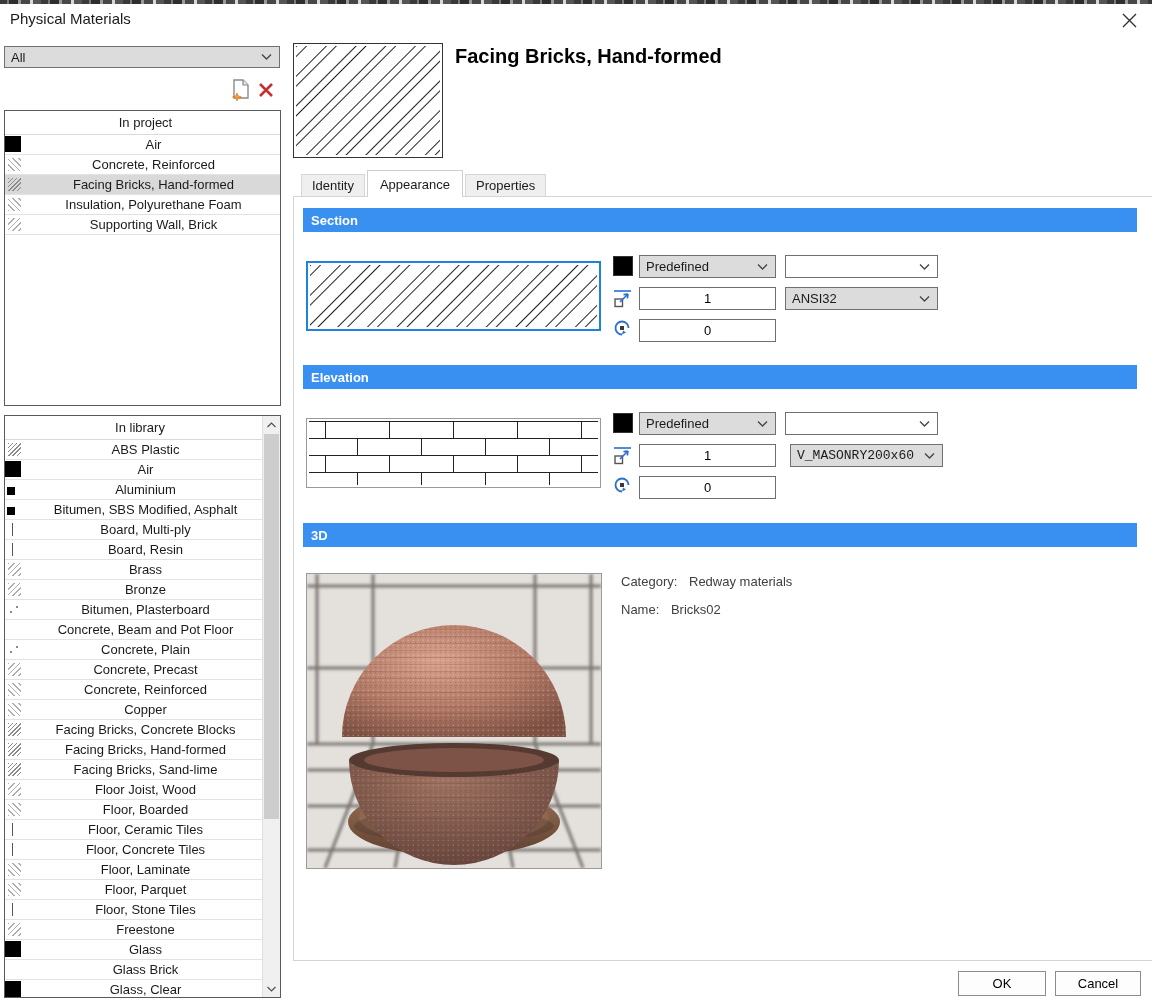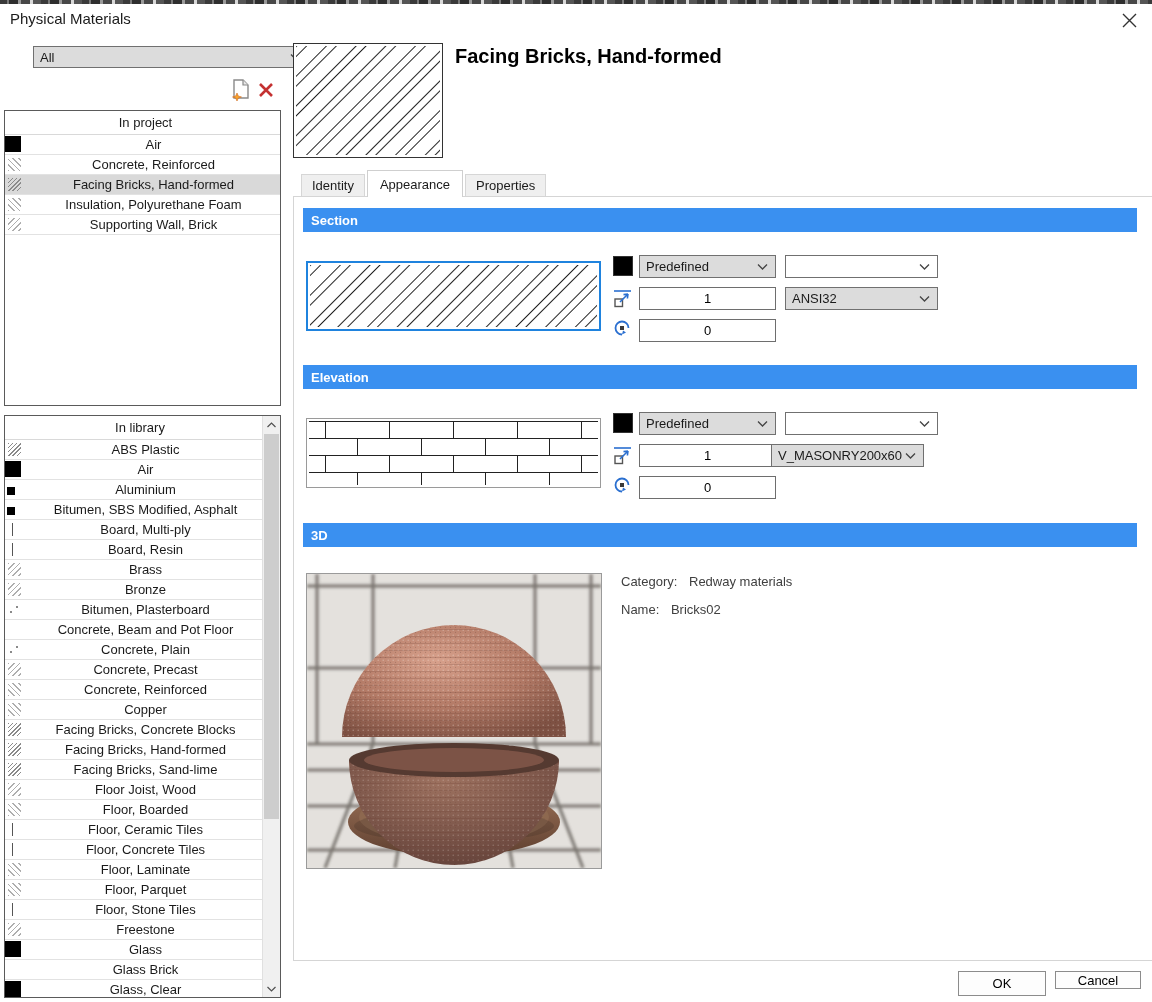--- a/index.html
+++ b/index.html
@@ -87,21 +87,21 @@
 <div class="abs" id="bg-strip"></div>
 
 <div class="abs" id="dlg-title">Physical Materials</div>
 
 <div class="abs" id="close-btn">
   <svg width="15" height="15" viewBox="0 0 15 15">
       <path d="M1 1 L14 14 M14 1 L1 14" stroke="#333" stroke-width="1.4"></path>
     </svg>
 </div>
 
-<div class="abs combo" id="filter-combo" style="left:4px;top:46px;width:276px;height:22px;margin-left:29px;">
+<div class="abs combo" id="filter-combo" style="left:4px;top:46px;width:276px;height:22px;">
   <span>All</span>
   <span class="chev">
     <svg width="11" height="7" viewBox="0 0 11 7">
         <polyline points="1,1 5.5,5.5 10,1" fill="none" stroke="#444" stroke-width="1.3"></polyline>
       </svg>
   </span>
 </div>
 
 <div class="abs toolicon" style="left:230px;top:78px;width:22px;height:24px;">
   <svg width="19" height="22" viewBox="0 0 19 22">
@@ -271,21 +271,21 @@
   </div>
   <input class="abs tfield" style="left: 345px; top: 247px; width: 137px; height: 23px;" value="1">
   <input class="abs tfield" style="left: 345px; top: 279px; width: 137px; height: 23px;" value="0">
   <div class="abs combo white" style="left:491px;top:215px;width:153px;height:23px;">
     <span class="chev">
       <svg width="11" height="7" viewBox="0 0 11 7">
           <polyline points="1,1 5.5,5.5 10,1" fill="none" stroke="#444" stroke-width="1.3"></polyline>
         </svg>
     </span>
   </div>
-  <div class="abs combo" style="left:477px;top:247px;width:153px;height:23px;">
+  <div class="abs combo" style="left:496px;top:247px;width:153px;height:23px;font-family:Liberation Mono, monospace;">
     <span>V_MASONRY200x60</span>
     <span class="chev">
       <svg width="11" height="7" viewBox="0 0 11 7">
           <polyline points="1,1 5.5,5.5 10,1" fill="none" stroke="#444" stroke-width="1.3"></polyline>
         </svg>
     </span>
   </div>
 
   <div class="abs sec-bar" style="top:326px;background:#3A90F0;">
     <span>3D</span>
@@ -345,13 +345,13 @@
     <span>Category:</span>
     <span style="margin-left:8px;">Redway materials</span>
   </div>
   <div class="abs kv-label" style="left:327px;top:405px;">
     <span>Name:</span>
     <span style="margin-left:8px;">Bricks02</span>
   </div>
 </div>
 
 <button class="abs btn" style="left:958px;top:971px;width:88px;height:25px;">OK</button>
-<button class="abs btn" style="left:1055px;top:971px;width:86px;height:18px;">Cancel</button>
+<button class="abs btn" style="left:1055px;top:971px;width:86px;height:25px;">Cancel</button>
 
 </body></html>

